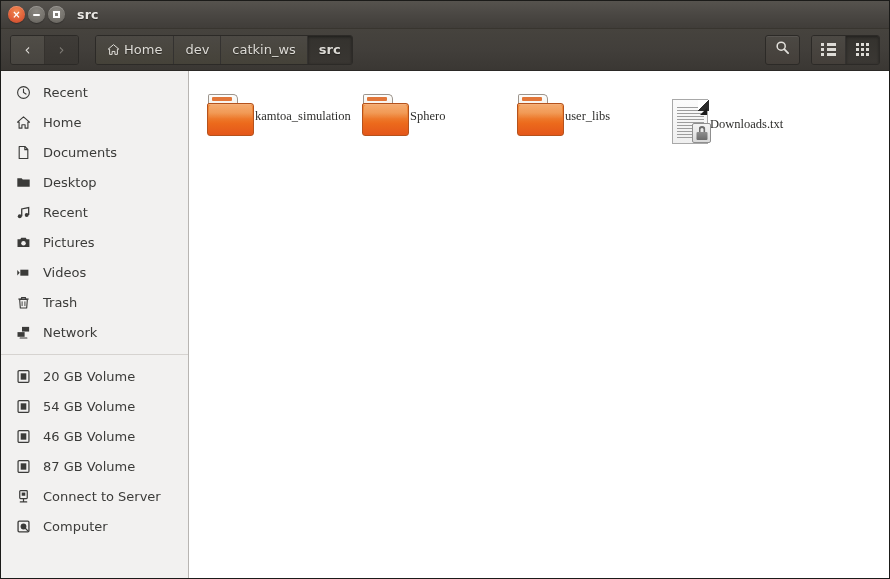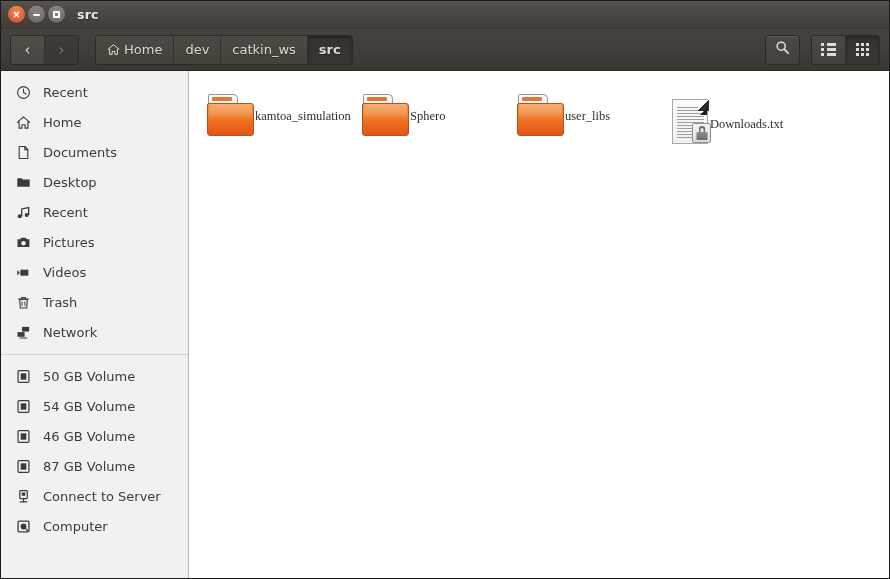--- a/index.html
+++ b/index.html
@@ -526,21 +526,21 @@
 
       <div class="sb-sep"></div>
 
       <div class="sb-item">
         <span class="sb-ico">
           <svg width="15" height="15" viewBox="0 0 16 16">
               <rect x="2.2" y="1.8" width="11.6" height="12.4" rx="1.2" fill="none" stroke="#3b3b39" stroke-width="1.3"></rect>
               <rect x="5" y="4.6" width="6" height="6.8" fill="#3b3b39"></rect>
             </svg>
         </span>
-        <span class="sb-label">50 GB Volume</span>
+        <span class="sb-label">20 GB Volume</span>
       </div>
 
       <div class="sb-item">
         <span class="sb-ico">
           <svg width="15" height="15" viewBox="0 0 16 16">
               <rect x="2.2" y="1.8" width="11.6" height="12.4" rx="1.2" fill="none" stroke="#3b3b39" stroke-width="1.3"></rect>
               <rect x="5" y="4.6" width="6" height="6.8" fill="#3b3b39"></rect>
             </svg>
         </span>
         <span class="sb-label">54 GB Volume</span>

